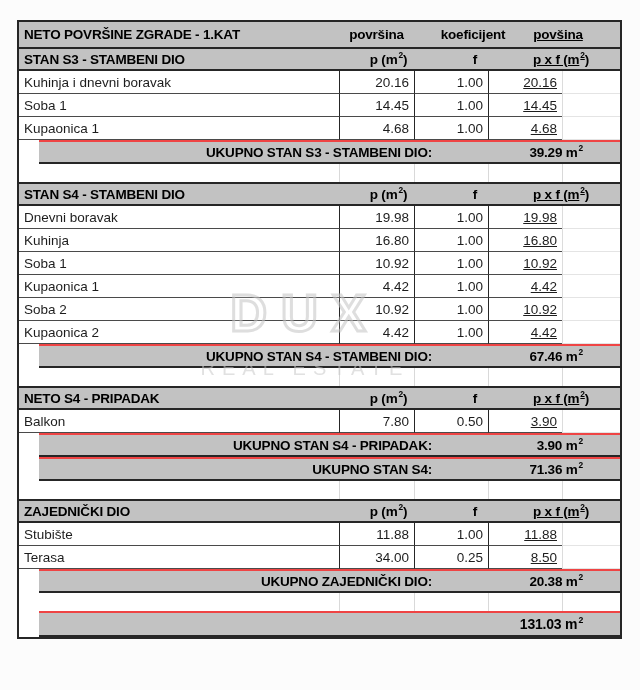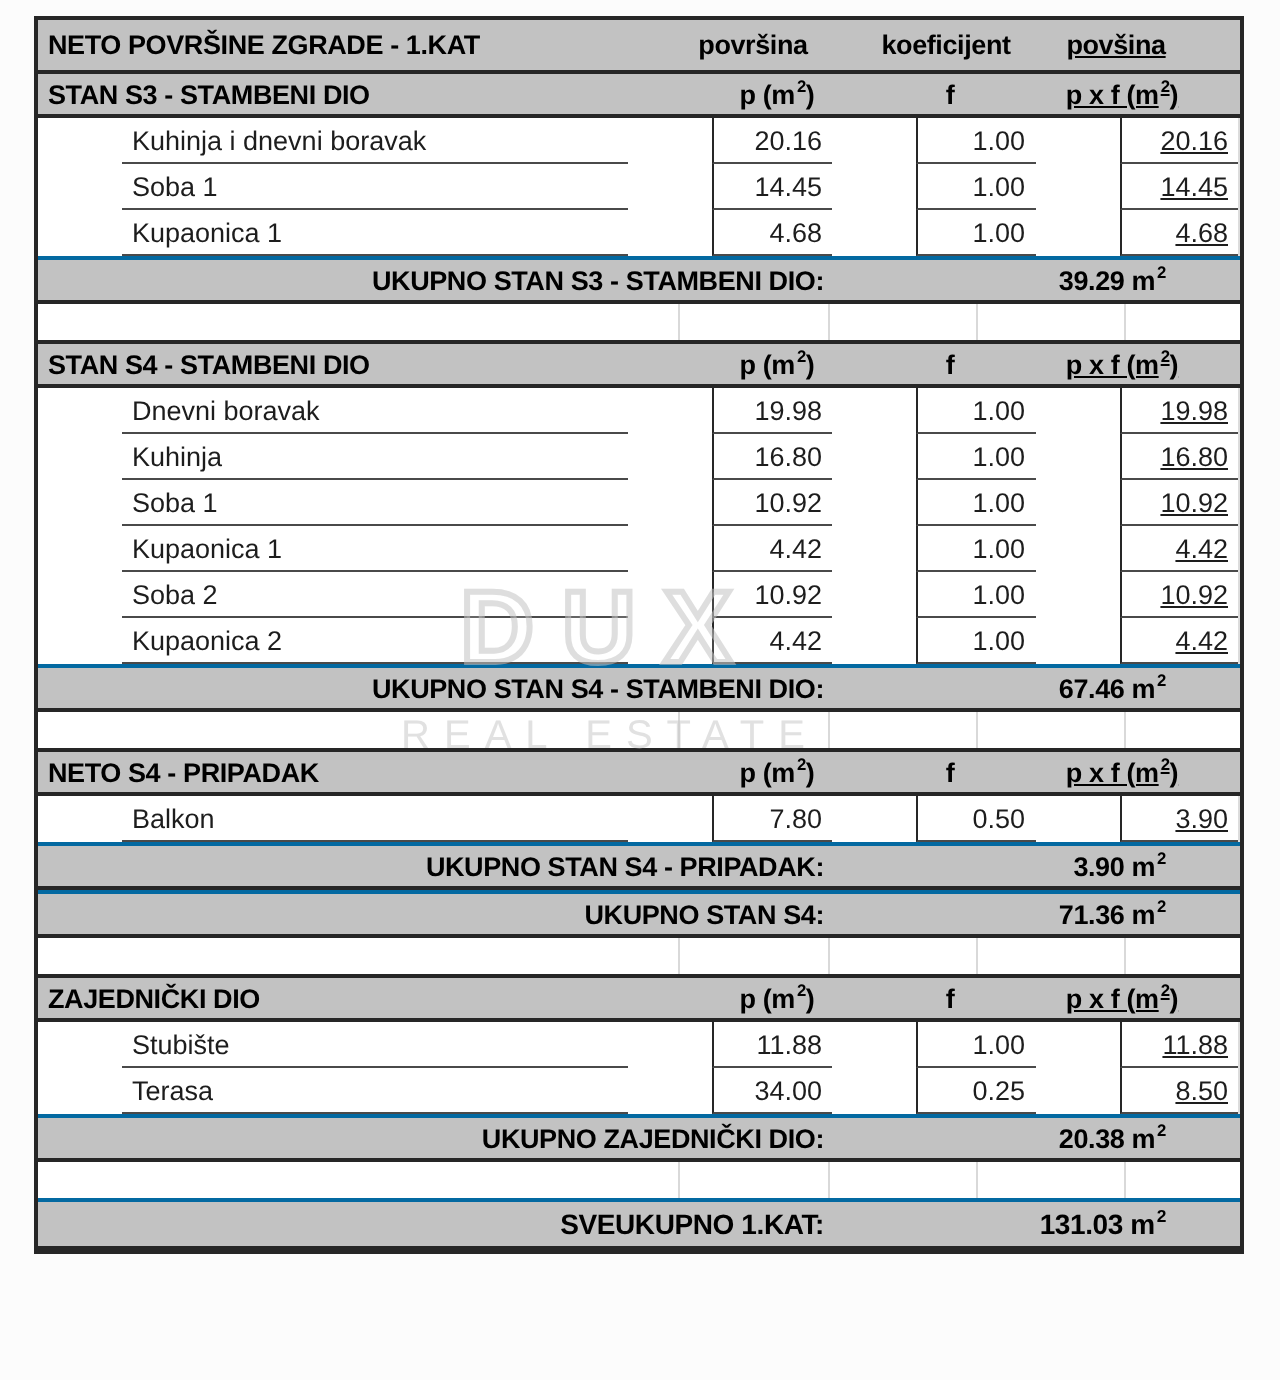--- a/index.html
+++ b/index.html
@@ -8,21 +8,21 @@
     background:#ffffff;
     -webkit-font-smoothing:antialiased;
   }
   .page{
     position:relative;
     width:640px;height:690px;
     background:#fcfcfc;
     overflow:hidden;
   }
   .tbl{
-    position:absolute;left:17px;top:8px;
+    position:absolute;left:17px;top:20px;
     width:605px;
     box-sizing:border-box;
     border:2px solid #262626;
     background:#ffffff;
   }
   .row{
     display:flex;
     align-items:center;
     box-sizing:border-box;
   }
@@ -33,27 +33,27 @@
   .c-x{width:74px;text-decoration:underline;}
   .c-last{flex:1;}
   .num{justify-content:flex-end;padding-right:5px;}
   .ctr{justify-content:center;}
   .bold{font-weight:700;}
   .gray{background:#c2c2c2;}
 
   .r-title{height:25px;font-size:13.5px;letter-spacing:-0.2px;}
   .r-sec{height:24px;border-top:2px solid #262626;border-bottom:2px solid #262626;font-size:13.5px;letter-spacing:-0.2px;gap:12px;}
   .r-data{height:23px;font-size:13.5px;color:#1d1d1d;}
-  .r-data .c-name,.r-data .c-p,.r-data .c-f,.r-data .c-x{border-bottom:1px solid #4a4a4a;margin-left:42px;}
+  .r-data .c-name,.r-data .c-p,.r-data .c-f,.r-data .c-x{border-bottom:1px solid #4a4a4a;}
   .r-data .c-last{border-bottom:1px solid #e4e4e4;}
   .r-data .c-p,.r-data .c-f,.r-data .c-x{border-left:1px solid #262626;}
   .r-data .c-last{border-left:1px solid #dcdcdc;}
   .r-blank{height:18px;background:#ffffff;}
   .r-blank .c-p,.r-blank .c-f,.r-blank .c-x,.r-blank .c-last{border-left:1px solid #d9d9d9;height:100%;}
-  .r-total{height:24px;border-top:2px solid #0369a1;border-bottom:2px solid #262626;font-size:13.5px;letter-spacing:-0.2px;}
+  .r-total{height:24px;border-top:2px solid #ef4444;border-bottom:2px solid #262626;font-size:13.5px;letter-spacing:-0.2px;margin-left:20px;}
   .r-grand{height:26px;font-size:14px;}
   .t-label{width:395px;justify-content:flex-end;text-align:right;padding-right:2px;}
   .t-value{flex:1;justify-content:flex-end;padding-right:37px;}
 
   .shift-x{transform:translateX(33px);white-space:nowrap;}
   .shift-f{transform:translateX(10px);white-space:nowrap;margin-left:24px;}
 
   .supify sup, sup.s2{
     font-size:0.62em;
     font-weight:inherit;
@@ -252,21 +252,20 @@
     <div class="c t-value bold supify">20.38 m<sup>2</sup></div>
   </div>
         <div class="row r-blank">
     <div class="c c-name"></div>
     <div class="c c-p"></div>
     <div class="c c-f"></div>
     <div class="c c-x"></div>
     <div class="c c-last"></div>
   </div>
         <div class="row gray r-total r-grand">
-    <div class="c t-label bold">SVEUKUPNO 1.KAT:</div>
     <div class="c t-value bold supify">131.03 m<sup>2</sup></div>
   </div>
       </div>
   </div>
 
   <div class="watermark">
     <div class="wm1">DUX</div>
     <div class="wm2">REAL ESTATE</div>
   </div>
 

